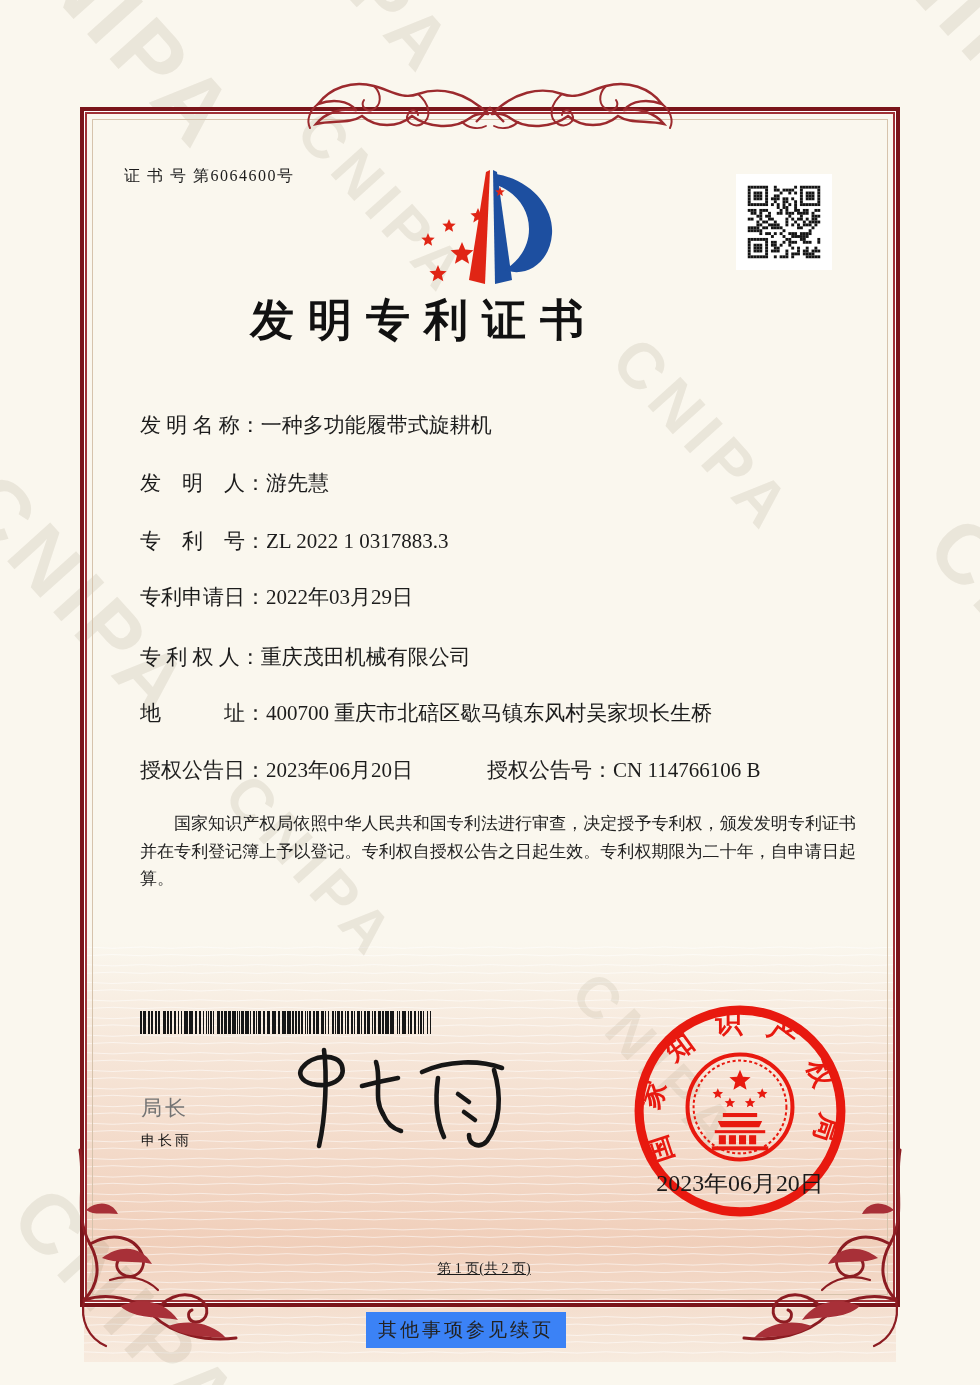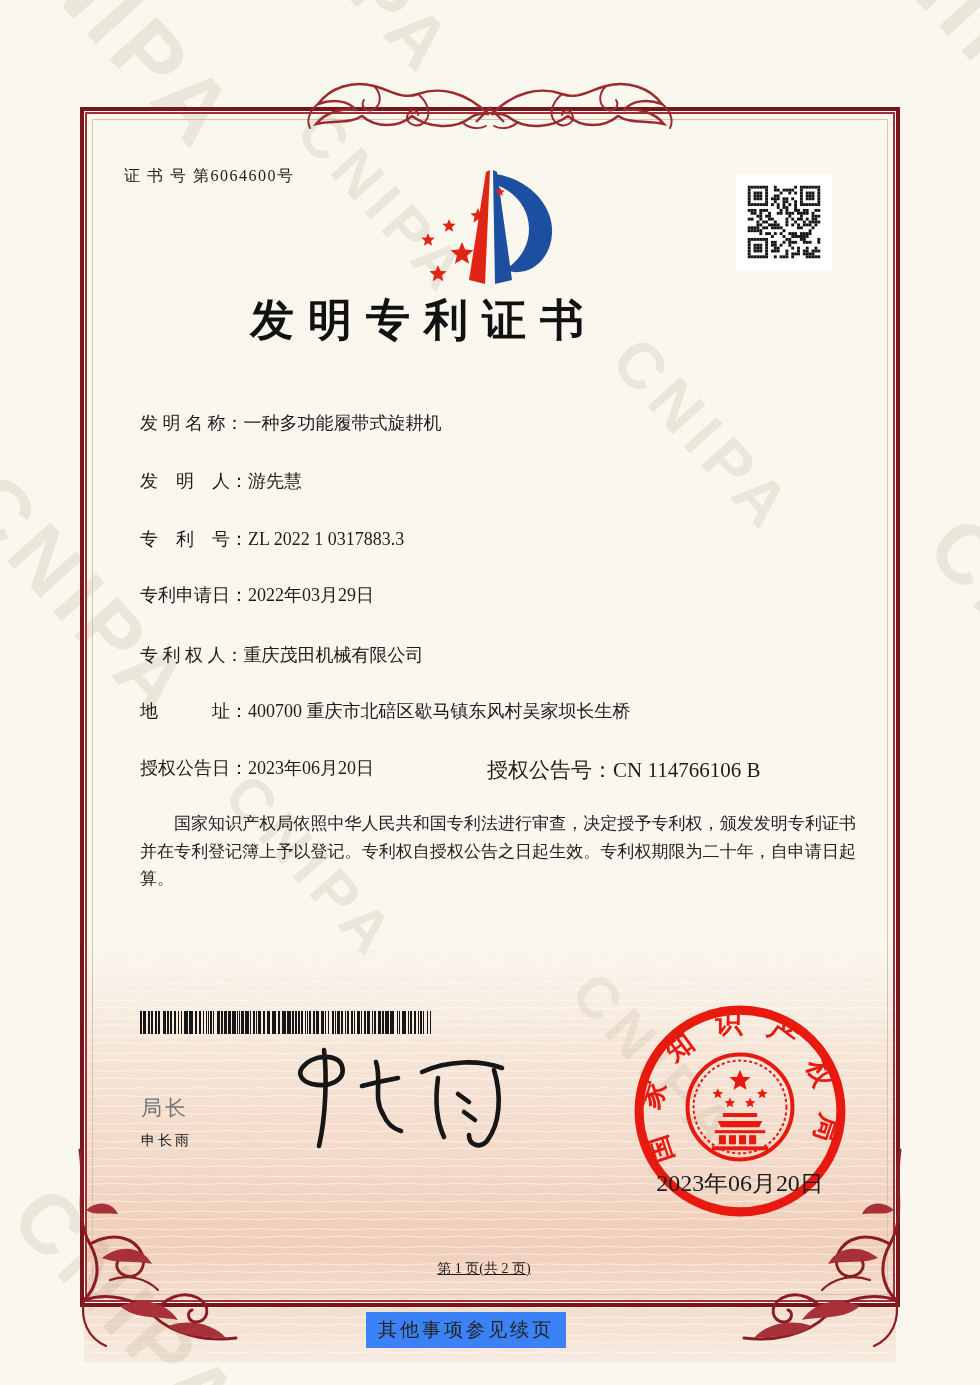--- a/index.html
+++ b/index.html
@@ -52,21 +52,21 @@
   .corner-bl{left:50px;top:1140px;}
   .corner-br{left:680px;top:1140px;transform:scaleX(-1);}
   
   .cert-no{position:absolute;left:124px;top:166px;font-size:16px;letter-spacing:1.5px;z-index:5;}
   .logo{position:absolute;left:416px;top:164px;width:152px;height:138px;z-index:5;}
   .title{
     position:absolute;left:0;top:291px;width:834px;text-align:center;z-index:5;
     font-size:44px;font-weight:bold;letter-spacing:14px;padding-left:14px;box-sizing:border-box;color:#111;
   }
   .qr-box{position:absolute;left:736px;top:174px;width:96px;height:96px;background:#fff;z-index:5;}
-  .field-row{position:absolute;left:140px;font-size:18px;z-index:5;white-space:nowrap;}
+  .field-row{position:absolute;left:140px;font-size:21px;z-index:5;white-space:nowrap;}
   .fr0{top:411px;} .fr1{top:469px;} .fr2{top:527px;} .fr3{top:583px;}
   .fr4{top:643px;} .fr5{top:699px;} .fr6{top:756px;}
   .grant-no{position:absolute;left:487px;top:756px;font-size:21px;z-index:5;white-space:nowrap;}
   .paras{position:absolute;left:140px;top:810px;width:716px;z-index:5;}
   .paras p{
     margin:0 0 7px 0;font-size:17px;line-height:27.5px;text-indent:2em;
     text-align:justify;color:#222;
   }
   .barcode{position:absolute;left:140px;top:1011px;width:296px;height:23px;z-index:5;}
   .signer-title{position:absolute;left:141px;top:1094px;font-size:21px;letter-spacing:3px;z-index:5;

